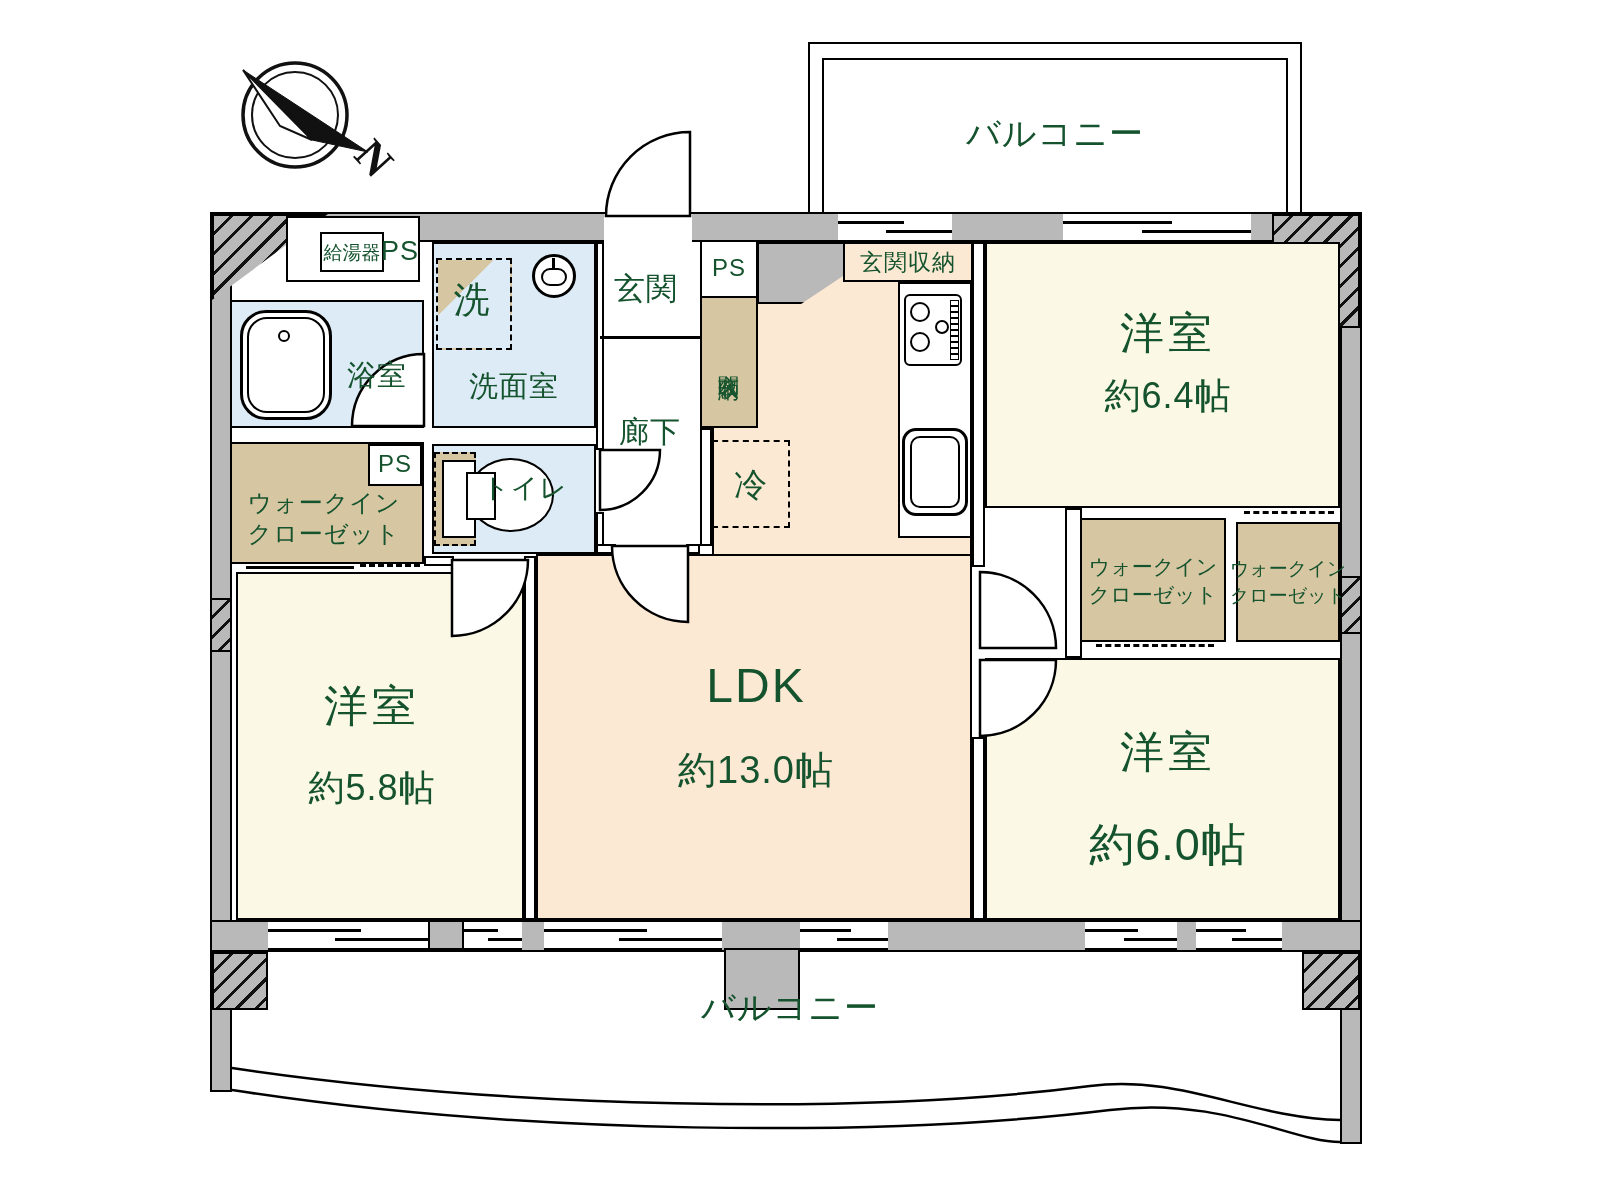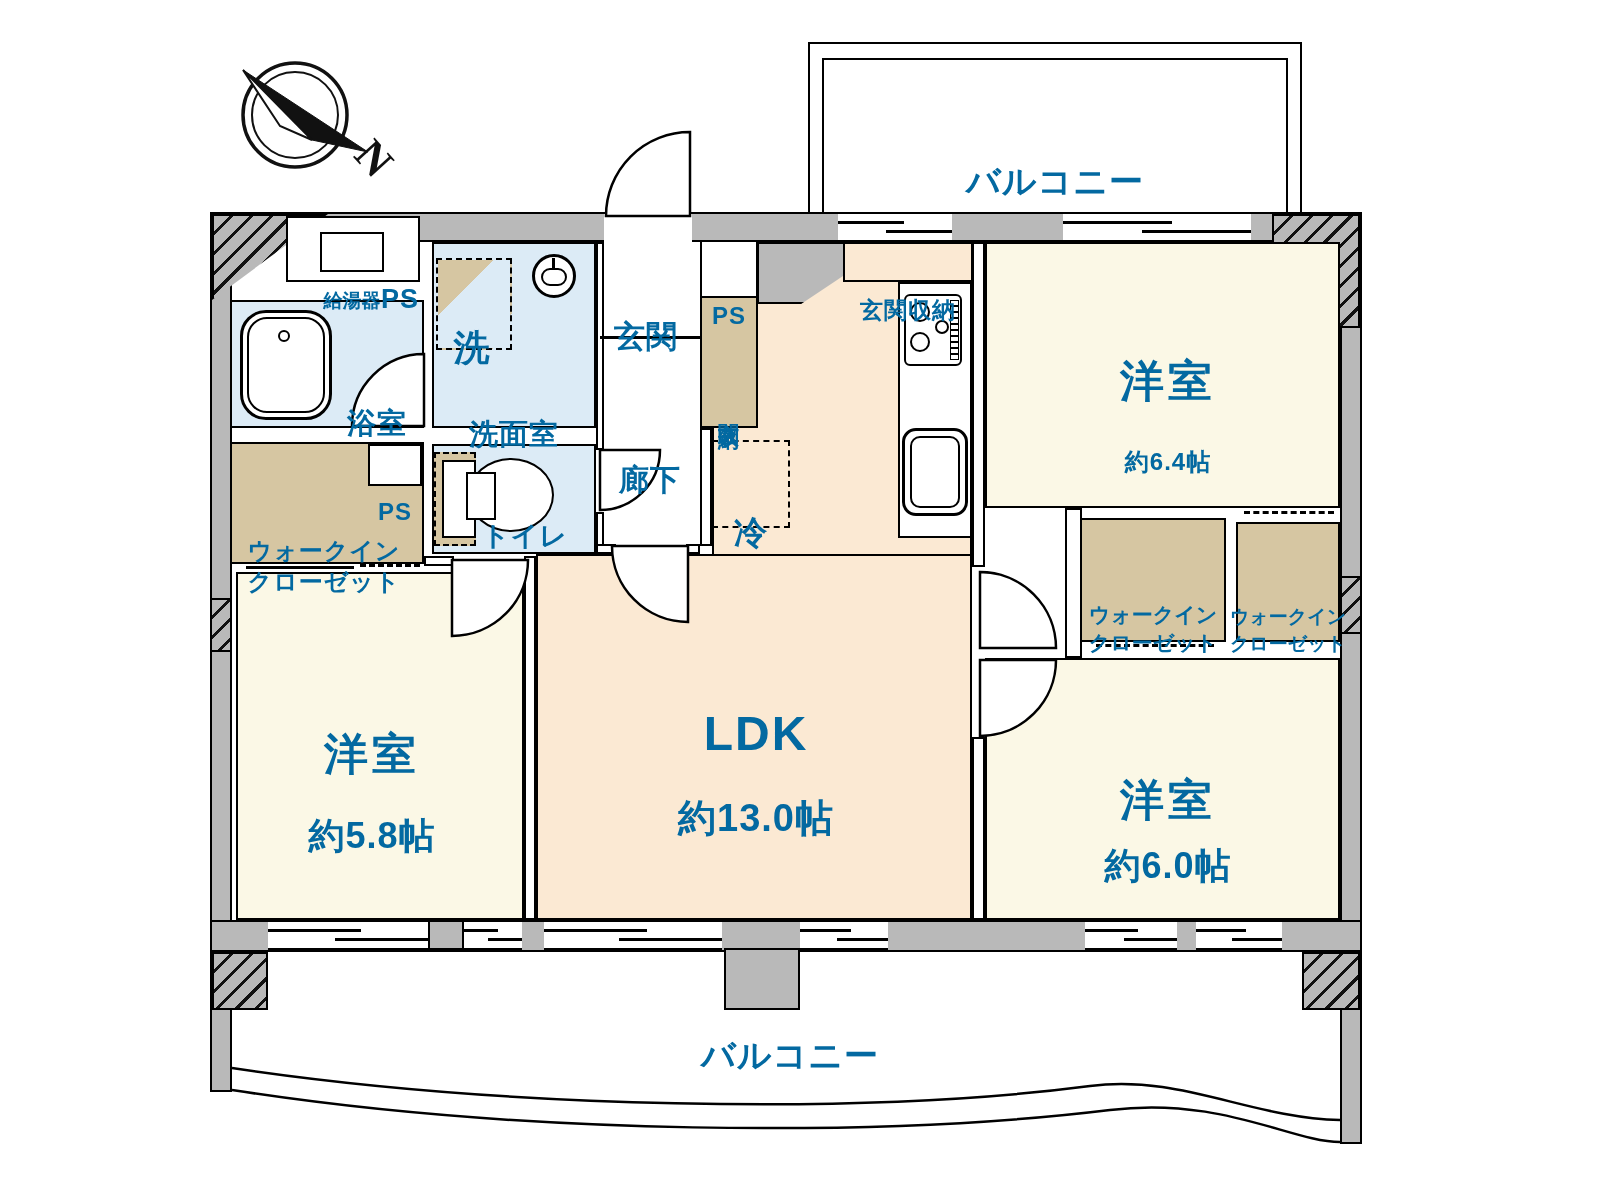--- a/index.html
+++ b/index.html
@@ -11,22 +11,22 @@
   .room{border:2px solid #000;}
   .cream{background:#fbf8e6;}
   .peach{background:#fbe9d3;}
   .blue{background:#dcebf6;}
   .tan{background:#d6c6a2;}
   .whitebox{background:#ffffff;border:2px solid #000;}
   .hatch{background:repeating-linear-gradient(135deg,#b9b9b9 0 11px,#111 11px 14px);border:2px solid #000;}
   .dashbox{border:2px dashed #000;}
   .dashline{border-top:3px dashed #000;background:none;}
   .solidline{background:#000;}
-  .lbl{position:absolute;transform:translate(-50%,-50%);font-weight:700;color:#0369a1;
-       white-space:nowrap;line-height:1;letter-spacing:1px;margin-top:48px;}
+  .lbl{position:absolute;transform:translate(-50%,-50%);font-weight:400;color:#14532d;
+       white-space:nowrap;line-height:1;letter-spacing:1px;}
   .lbl.vert{writing-mode:vertical-rl;letter-spacing:2px;}
   .win{position:absolute;box-sizing:border-box;background:#fff;border-top:2px solid #000;border-bottom:2px solid #000;}
   .win .wa{position:absolute;left:0;top:7px;width:58%;height:3px;background:#000;}
   .win .wb{position:absolute;right:0;bottom:7px;width:58%;height:3px;background:#000;}
   .grill{background:repeating-linear-gradient(0deg,#fff 0 4px,#000 4px 6px);border:1px solid #000;}
   svg.overlay{position:absolute;left:0;top:0;pointer-events:none;}
 </style>
 </head>
 <body>
 
@@ -183,26 +183,26 @@
   <div class="lbl" style="left:729px;top:268px;font-size:24px;">PS</div>
   <div class="lbl vert" style="left:729px;top:362px;font-size:21px;">玄関収納</div>
   <div class="lbl" style="left:650px;top:432px;font-size:30px;">廊下</div>
   <div class="lbl" style="left:525px;top:488px;font-size:27px;">トイレ</div>
   <div class="lbl" style="left:395px;top:464px;font-size:24px;">PS</div>
   <div class="lbl" style="left:324px;top:503px;font-size:24px;">ウォークイン</div>
   <div class="lbl" style="left:324px;top:534px;font-size:24px;">クローゼット</div>
   <div class="lbl" style="left:908px;top:262px;font-size:23px;">玄関収納</div>
   <div class="lbl" style="left:751px;top:484px;font-size:33px;">冷</div>
   <div class="lbl" style="left:1168px;top:333px;font-size:44px;letter-spacing:4px;">洋室</div>
-  <div class="lbl" style="left:1168px;top:414px;font-size:24px;">約6.4帖</div>
+  <div class="lbl" style="left:1168px;top:396px;font-size:36px;">約6.4帖</div>
   <div class="lbl" style="left:1153px;top:566px;font-size:21px;letter-spacing:0;">ウォークイン</div>
   <div class="lbl" style="left:1153px;top:594px;font-size:21px;letter-spacing:0;">クローゼット</div>
   <div class="lbl" style="left:1288px;top:568px;font-size:19px;letter-spacing:0;">ウォークイン</div>
   <div class="lbl" style="left:1288px;top:595px;font-size:19px;letter-spacing:0;">クローゼット</div>
   <div class="lbl" style="left:372px;top:706px;font-size:44px;letter-spacing:4px;">洋室</div>
   <div class="lbl" style="left:372px;top:788px;font-size:36px;">約5.8帖</div>
   <div class="lbl" style="left:756px;top:686px;font-size:48px;letter-spacing:2px;">LDK</div>
   <div class="lbl" style="left:756px;top:770px;font-size:38px;">約13.0帖</div>
   <div class="lbl" style="left:1168px;top:752px;font-size:44px;letter-spacing:4px;">洋室</div>
-  <div class="lbl" style="left:1168px;top:818px;font-size:36px;">約6.0帖</div>
+  <div class="lbl" style="left:1168px;top:844px;font-size:45px;">約6.0帖</div>
   <div class="lbl" style="left:790px;top:1007px;font-size:34px;">バルコニー</div>
 
 </div>
 
 </body></html>

